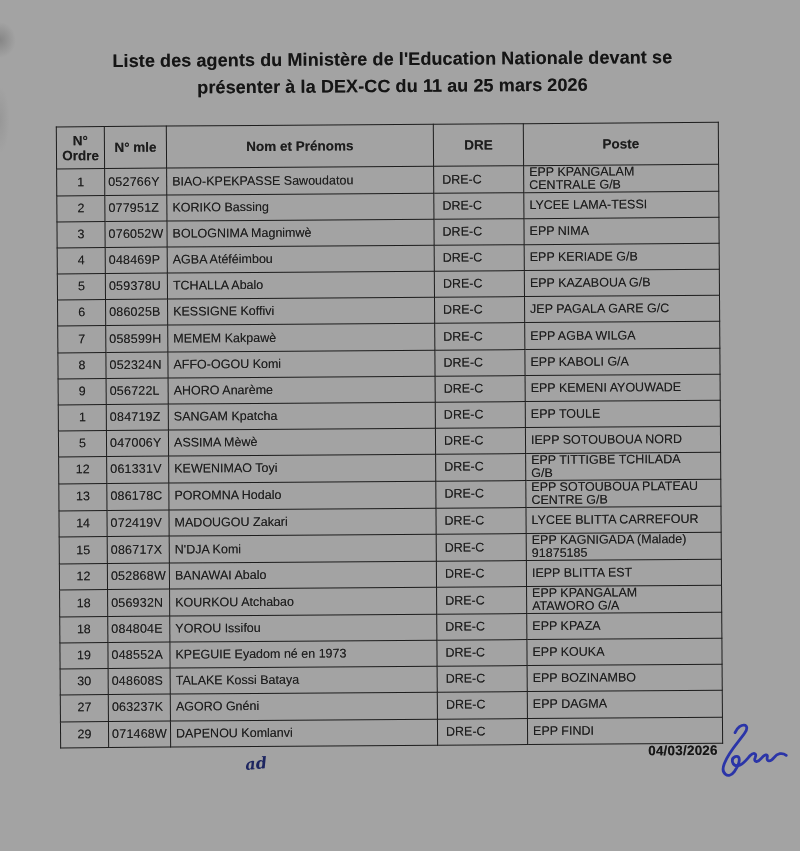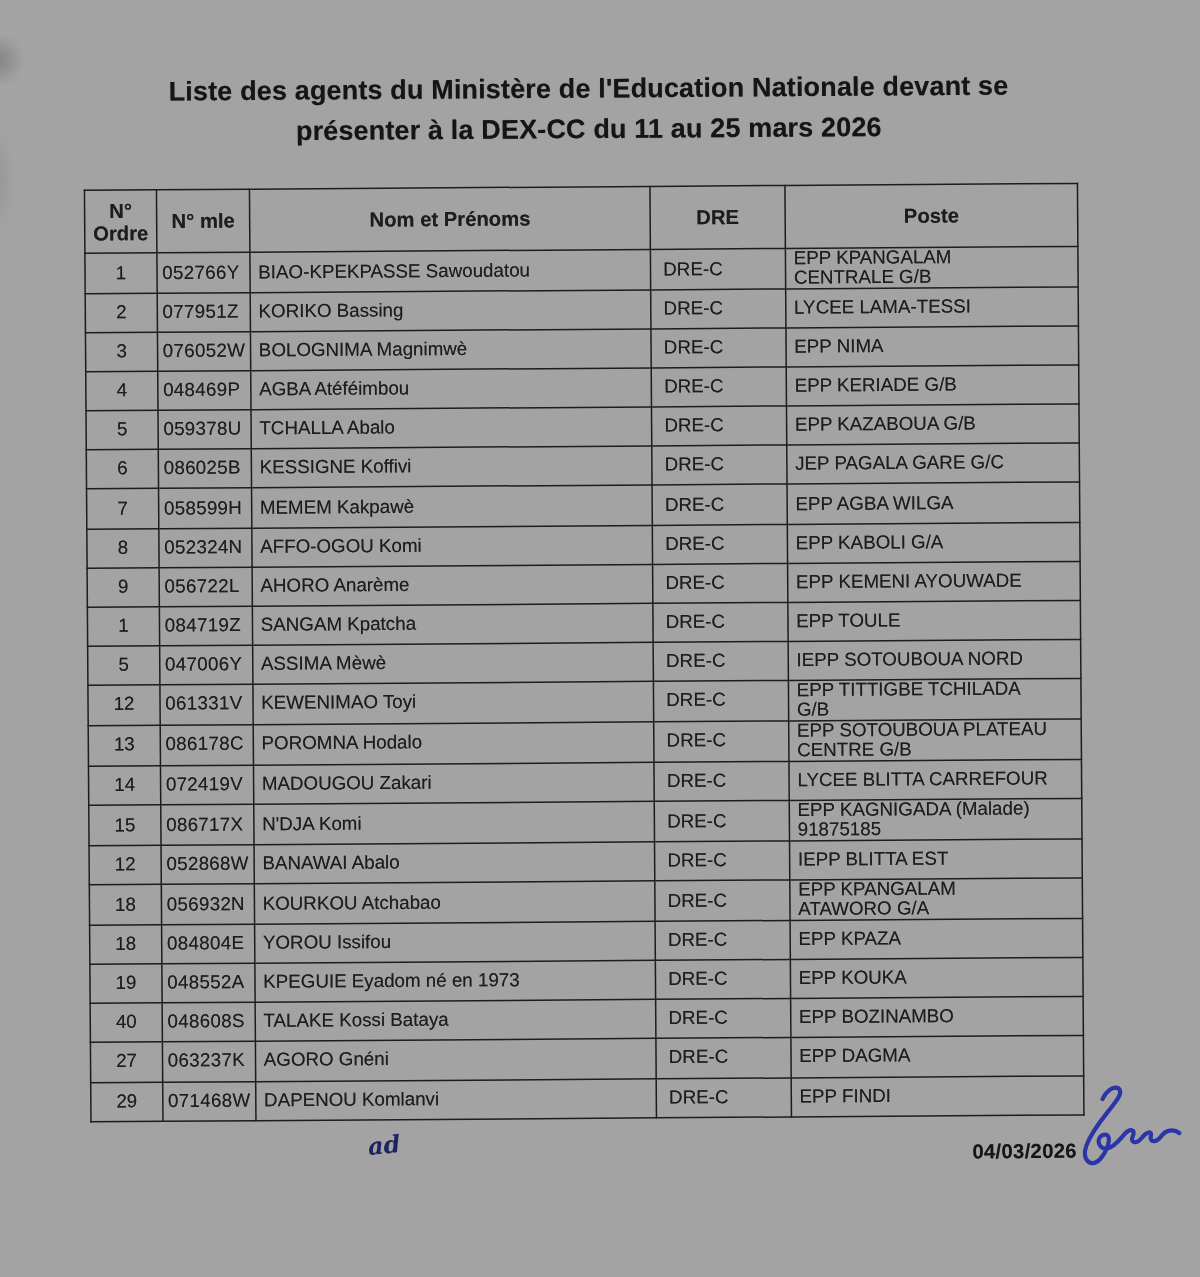--- a/index.html
+++ b/index.html
@@ -17,21 +17,21 @@
          color:#1d1d1d;text-shadow:0 0 0.4px rgba(0,0,0,0.5);overflow:hidden;}
   .roster th{height:39px;font-size:13.5px;font-weight:bold;text-align:center;
          line-height:15px;}
   .roster th.h-ordre{white-space:pre-line;}
   .roster td{height:25.1px;font-size:12.5px;line-height:13px;padding:0 3px;}
   td.c-ordre{text-align:center;}
   td.c-mle{text-align:left;letter-spacing:0.2px;}
   td.c-nom{padding-left:5px;}
   td.c-dre{padding-left:8px;}
   td.c-poste{padding-left:5px;white-space:pre-line;}
-  .date-stamp{position:absolute;left:646px;top:762px;font-weight:bold;
+  .date-stamp{position:absolute;left:646px;top:745px;font-weight:bold;
          font-size:13.5px;color:#161616;letter-spacing:0.2px;
          text-shadow:0 0 0.4px rgba(0,0,0,0.5);}
   .hand-note{position:absolute;left:243px;top:753px;font-size:16px;
          font-family:"DejaVu Serif", serif;font-style:italic;font-weight:bold;
          color:#1d2560;transform:rotate(-5deg);}
   .signature{position:absolute;left:700px;top:722px;width:88px;height:66px;}
   .smudge-a{position:absolute;left:0;top:22px;width:16px;height:36px;
          background:radial-gradient(ellipse at 0% 50%, rgba(110,110,110,0.55), rgba(110,110,110,0) 70%);}
   .smudge-b{position:absolute;left:0;top:88px;width:9px;height:64px;
          background:radial-gradient(ellipse at 0% 50%, rgba(130,130,130,0.35), rgba(130,130,130,0) 75%);}
@@ -221,21 +221,21 @@
 
           <tr>
             <td class="c-ordre">19</td>
             <td class="c-mle">048552A</td>
             <td class="c-nom">KPEGUIE Eyadom né en 1973</td>
             <td class="c-dre">DRE-C</td>
             <td class="c-poste">EPP KOUKA</td>
           </tr>
 
           <tr>
-            <td class="c-ordre">40</td>
+            <td class="c-ordre">30</td>
             <td class="c-mle">048608S</td>
             <td class="c-nom">TALAKE Kossi Bataya</td>
             <td class="c-dre">DRE-C</td>
             <td class="c-poste">EPP BOZINAMBO</td>
           </tr>
 
           <tr>
             <td class="c-ordre">27</td>
             <td class="c-mle">063237K</td>
             <td class="c-nom">AGORO Gnéni</td>

